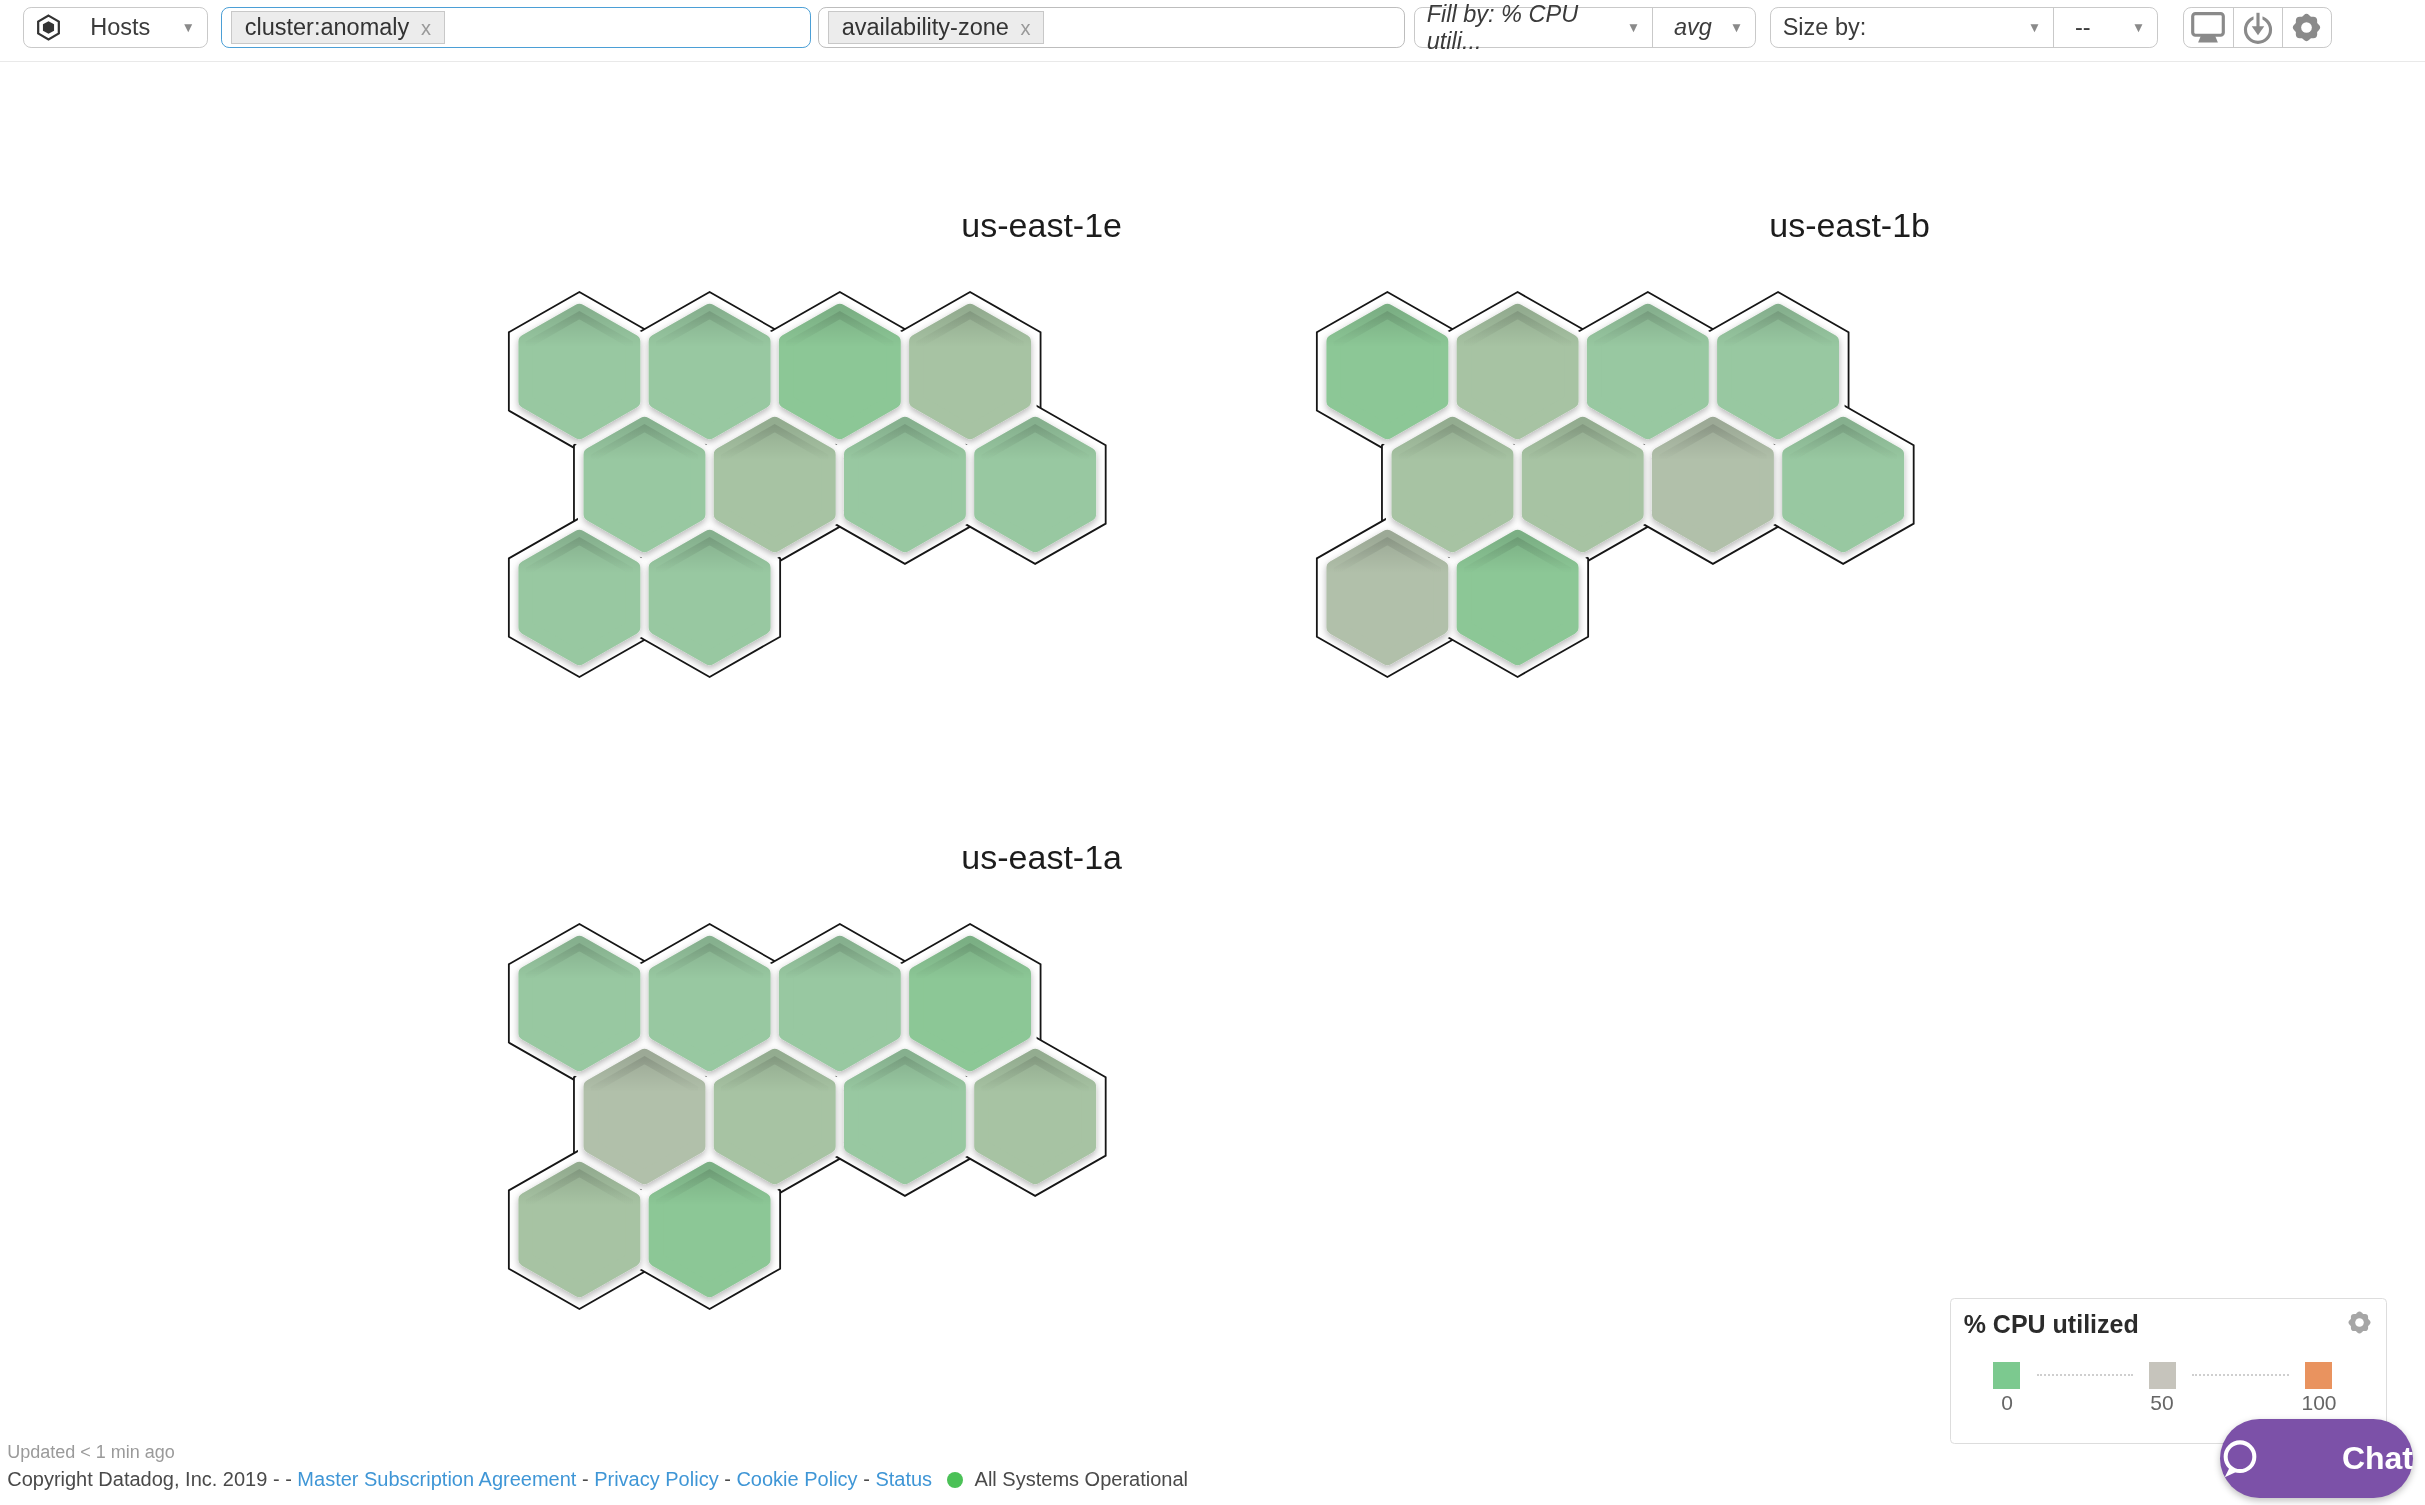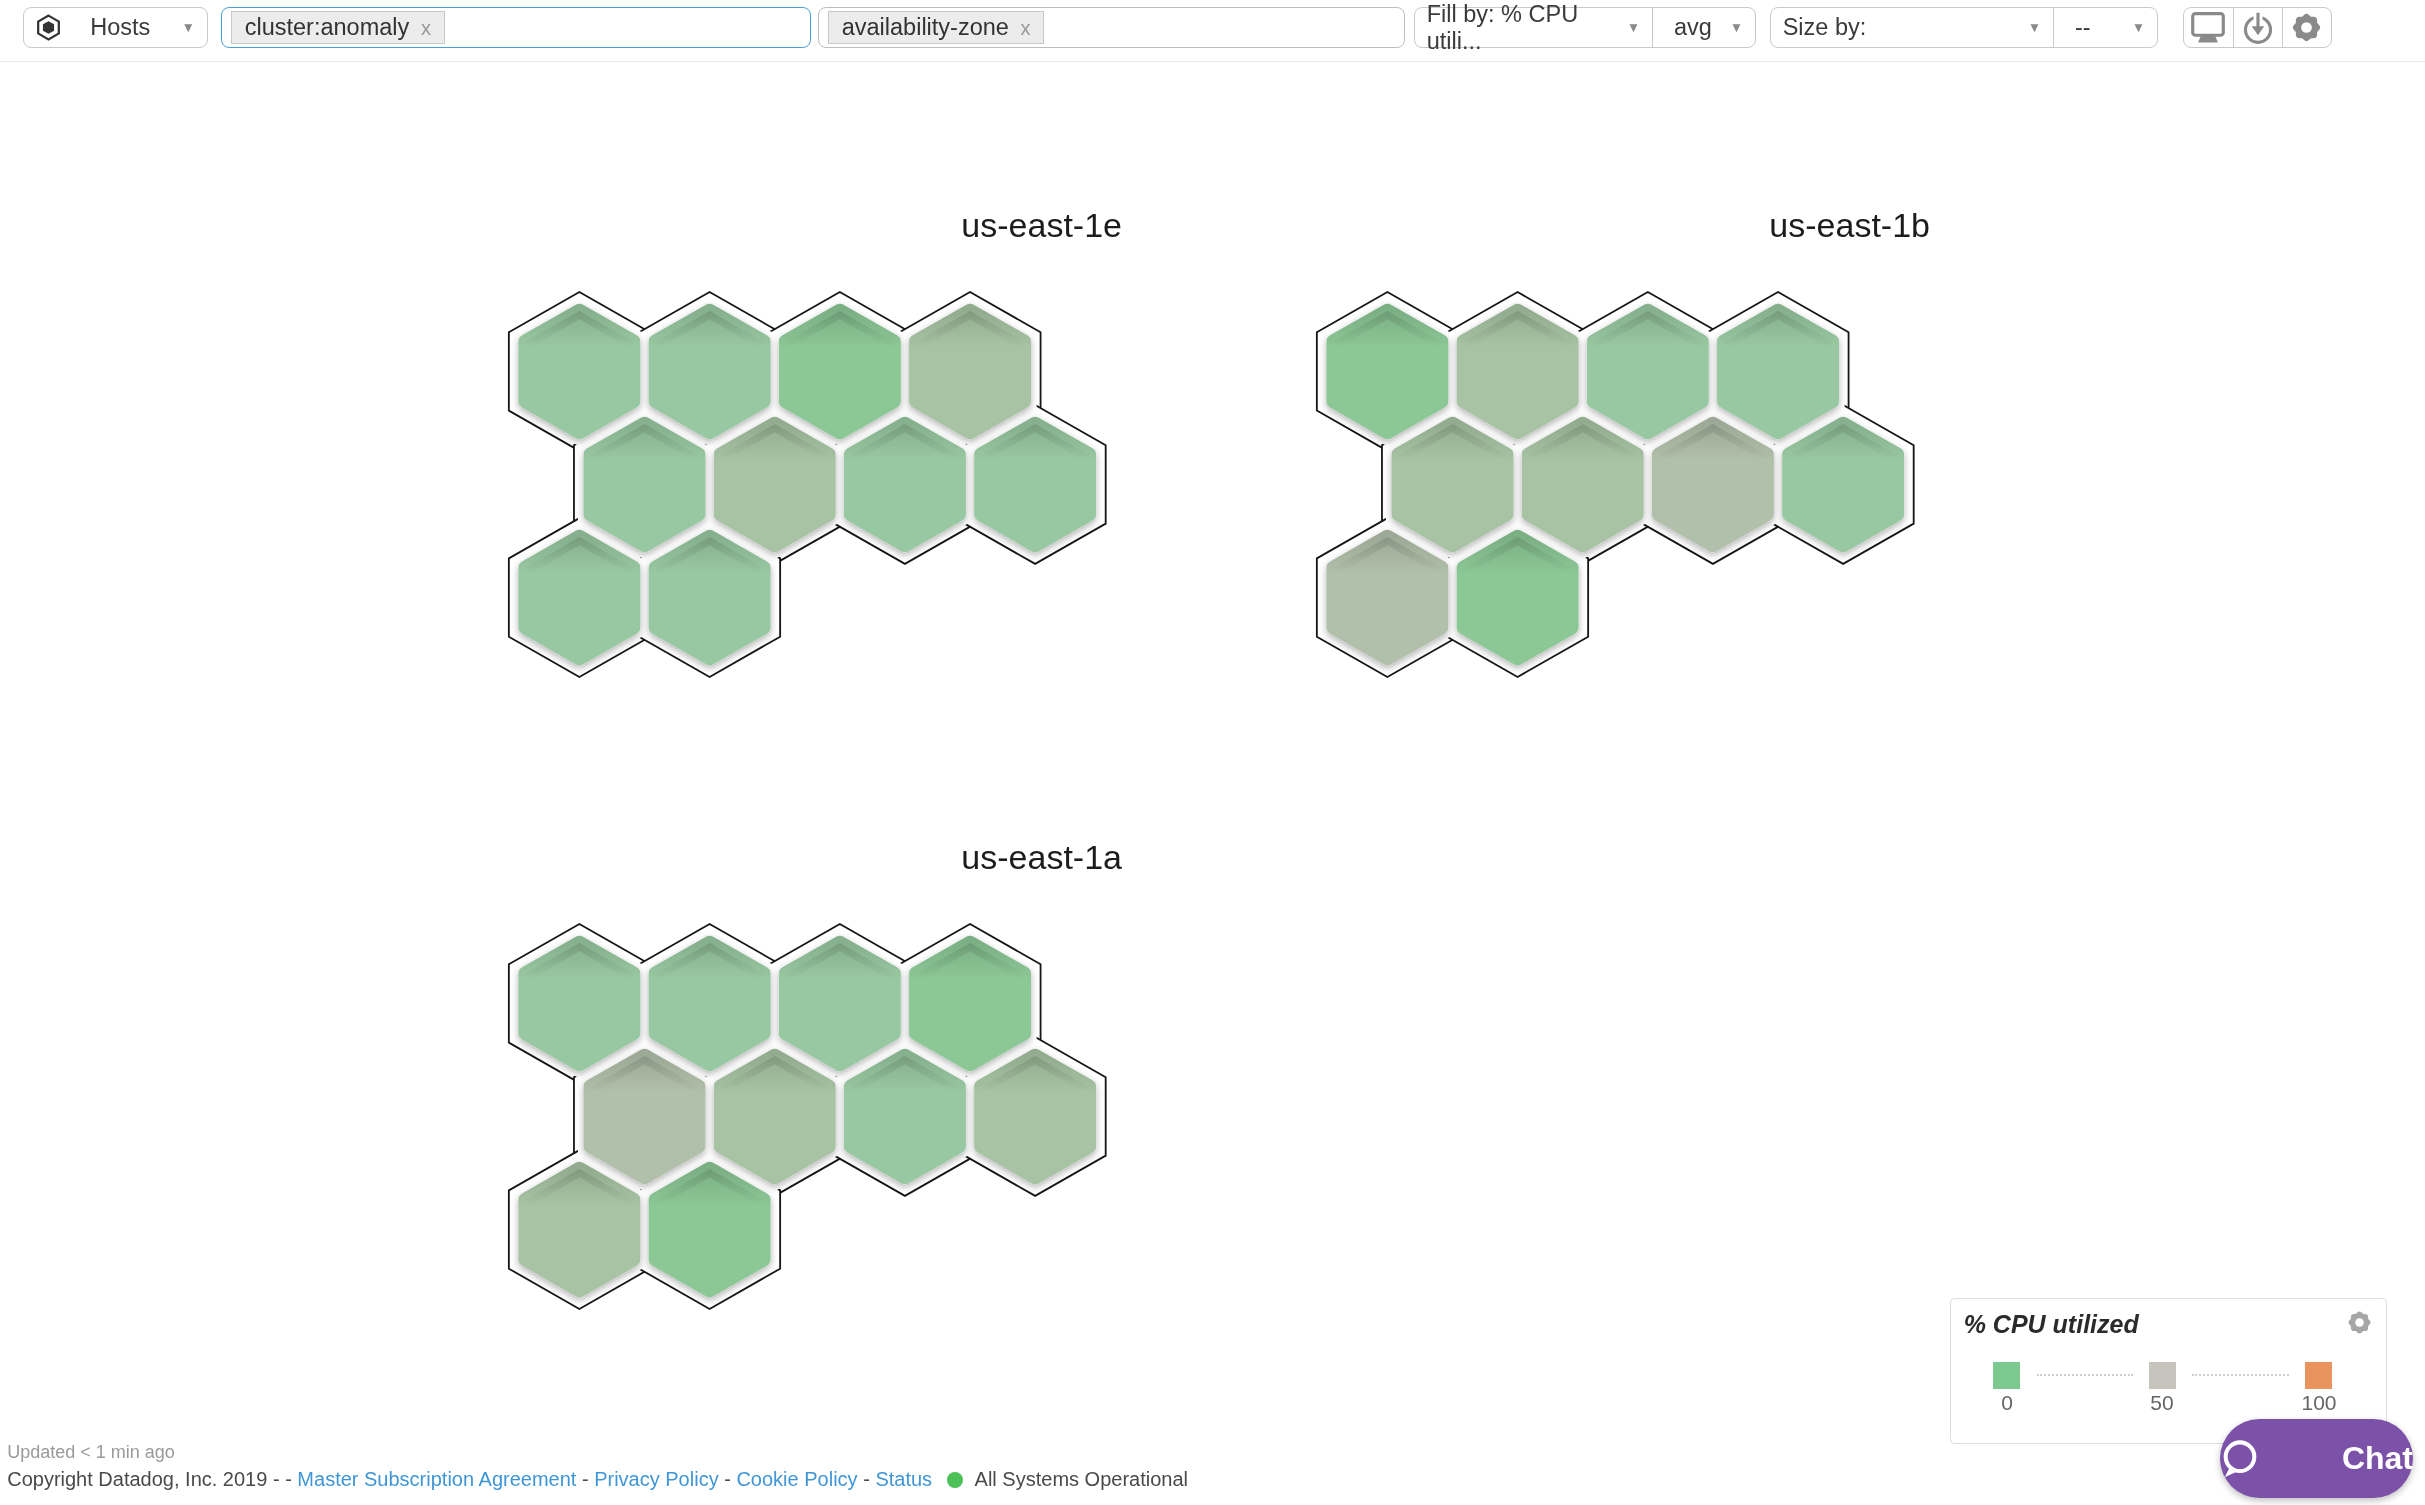--- a/index.html
+++ b/index.html
@@ -13,41 +13,41 @@
        border:1.8px solid #c9c9c9;border-radius:8.1px;display:flex;align-items:center;
        font-size:23.5px;color:#3b3b3b;}
   .hosts-btn{left:22.6px;width:185px;padding:0 11.7px;gap:28px;}
   .caret{font-size:13.6px;color:#8a8a8a;margin-left:auto;line-height:1;}
   .search-box{left:221px;width:590px;padding:0 9px;}
   .group-box{left:818px;width:587px;padding:0 9px;border-color:#bdbdbd;}
   .tag{height:33px;box-sizing:border-box;background:#ececec;border:1.8px solid #c8c8c8;
        border-radius:0;display:inline-flex;align-items:center;padding:0 12.7px;gap:11.7px;
        font-size:23.5px;color:#333;white-space:nowrap;}
   .tag .x{color:#999;font-size:20px;line-height:1;cursor:pointer;}
-  .fillby-box{left:1414px;width:342px;padding:0;}
+  .fillby-box{left:1414px;width:342px;padding:0;font-style:italic;}
   .sizeby-box{left:1770px;width:388px;padding:0;}
   .seg{height:100%;display:flex;align-items:center;box-sizing:border-box;padding:0 11.7px;}
   .seg+.seg{border-left:1.8px solid #c9c9c9;padding-left:21px;}
   .seg .caret{margin-left:auto;}
   .fb1{width:237px;} .fb2{width:103px;}
   .sb1{width:282px;} .sb2{width:104px;}
   .icons-box{left:2183px;width:149px;padding:0;color:#8a8a8a;}
   .iseg{width:50px;height:100%;display:flex;align-items:center;justify-content:center;box-sizing:border-box;}
   .iseg+.iseg{border-left:1.8px solid #c9c9c9;}
 
   
   .group-title{position:absolute;width:633px;text-align:right;font-size:34px;color:#1c1c1c;}
   .t1{left:489px;top:206px;} .t2{left:1297px;top:206px;} .t3{left:489px;top:838px;}
   svg.hexmap{position:absolute;width:633px;height:398px;overflow:visible;}
   .g1{left:498px;top:290px;} .g2{left:1306px;top:290px;} .g3{left:498px;top:922px;}
 
   
   .legend{position:absolute;left:1950px;top:1298px;width:437px;height:146px;box-sizing:border-box;
           background:#fff;border:1.8px solid #ddd;border-radius:4.5px;z-index:20;}
-  .legend-title{position:absolute;left:12.7px;top:11px;font-size:25px;font-weight:bold;color:#2b2b2b;font-style:italic;}
+  .legend-title{position:absolute;left:12.7px;top:11px;font-size:25px;font-weight:bold;color:#2b2b2b;}
   .legend-gear{position:absolute;right:14.5px;top:11px;color:#a6a6a6;cursor:pointer;}
   .swatch{position:absolute;top:63px;width:27px;height:27px;}
   .sw0{left:42px;} .sw1{left:198px;} .sw2{left:354px;}
   .swlabel{position:absolute;top:92px;width:54px;text-align:center;font-size:21px;color:#666;}
   .sl0{left:29px;} .sl1{left:184px;} .sl2{left:341px;}
   .dotline{position:absolute;top:75px;height:0;border-top:2.7px dotted #cfcfcf;}
   .dl0{left:86px;width:96px;} .dl1{left:241px;width:97px;}
 
   
   .chat-btn{position:absolute;left:2220px;top:1419px;width:193px;height:79px;border-radius:40px;

